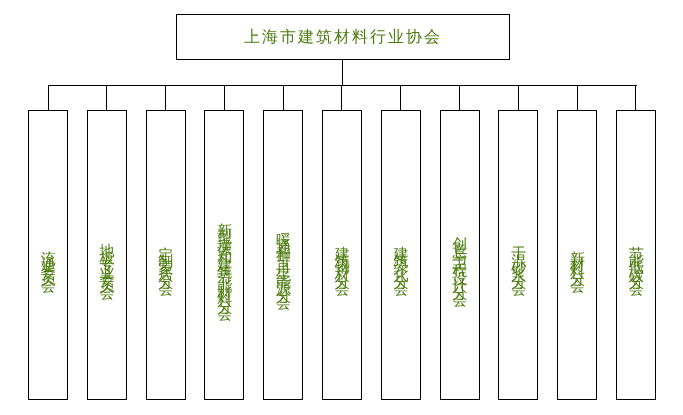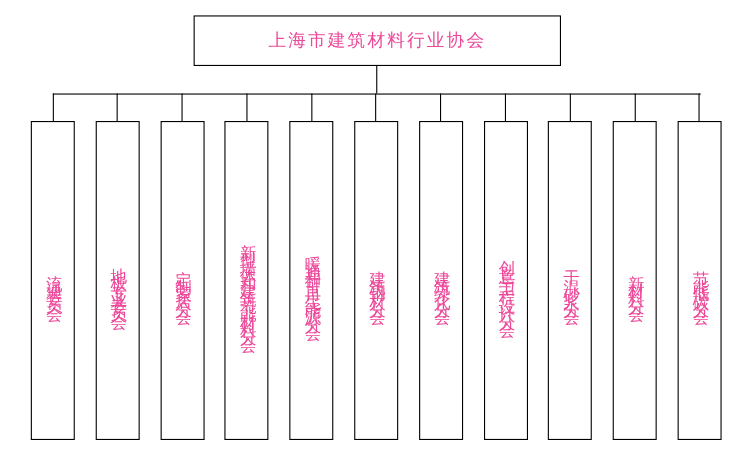--- a/index.html
+++ b/index.html
@@ -2,21 +2,21 @@
 <html><head>
 <meta charset="utf-8">
 <style>
   * { margin: 0; padding: 0; box-sizing: border-box; }
   html, body { background: #ffffff; }
   .canvas {
     position: relative;
     width: 683px;
     height: 415px;
     background: #ffffff;
-    color: #ec4899;
+    color: #4d7c0f;
     font-family: "Liberation Serif", "DejaVu Serif", serif;
     overflow: hidden;
   }
   .root-box {
     position: absolute;
     top: 14px;
     left: 176px;
     width: 334px;
     height: 46px;
     border: 1px solid #000000;

